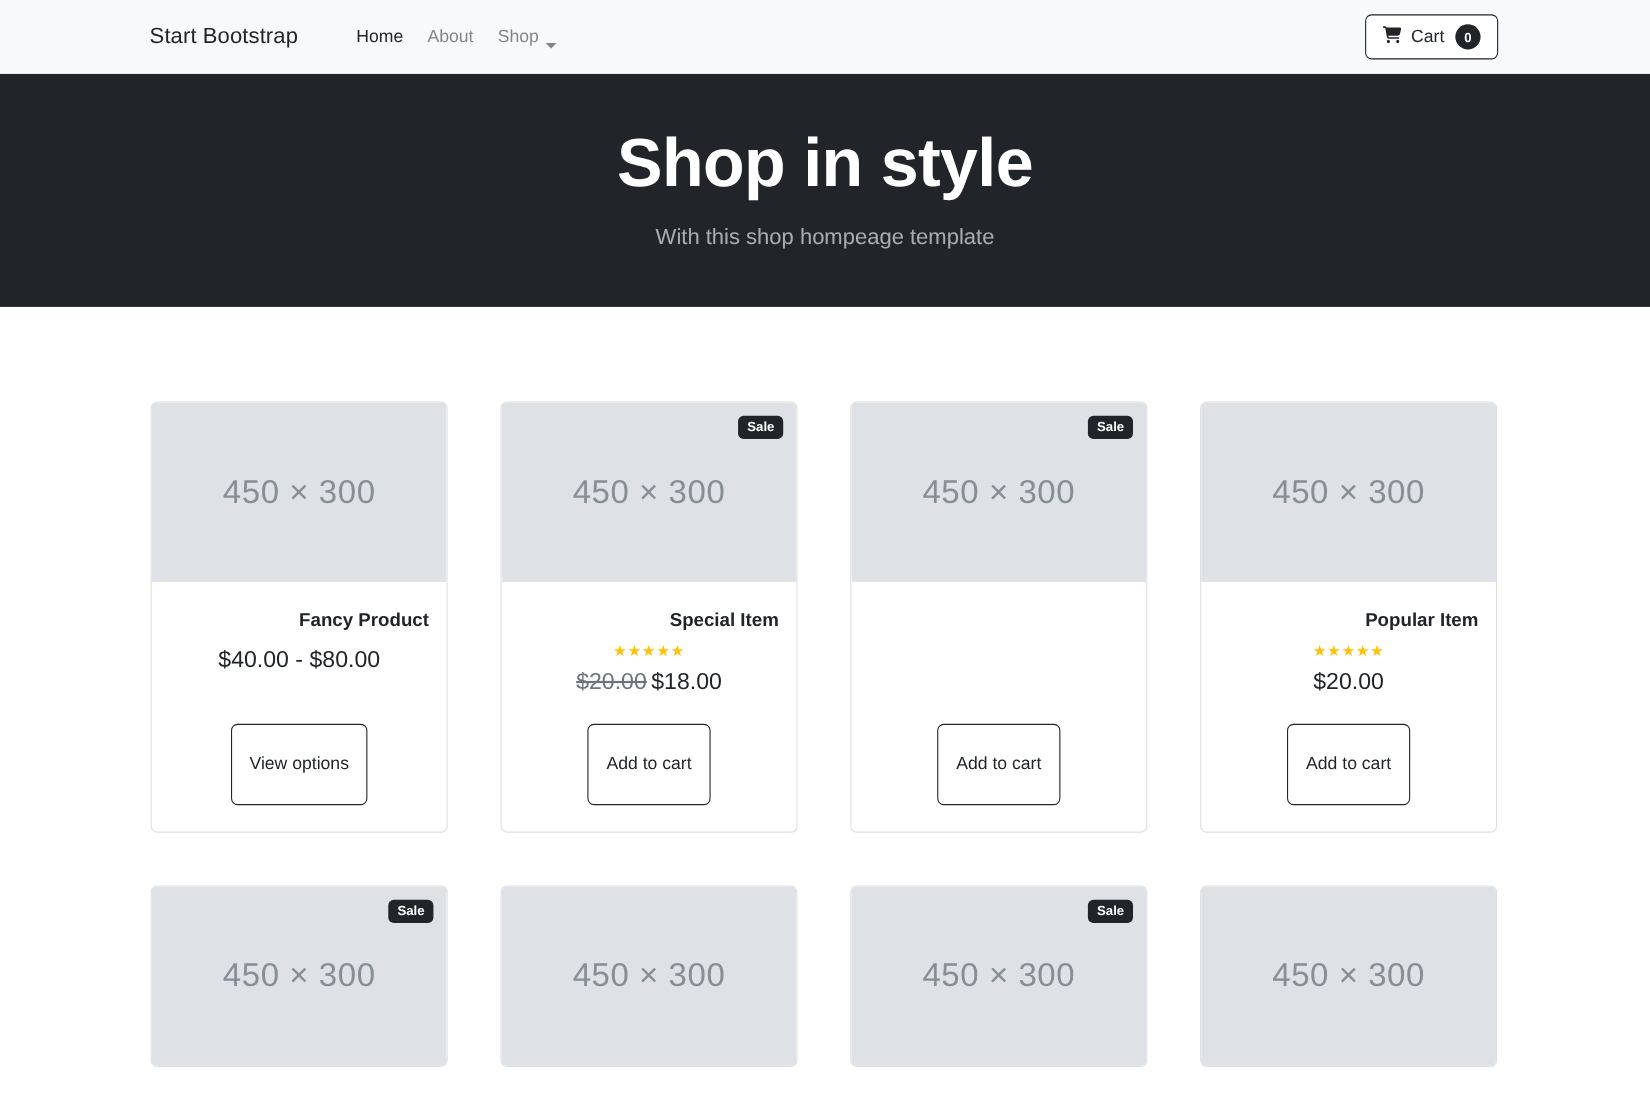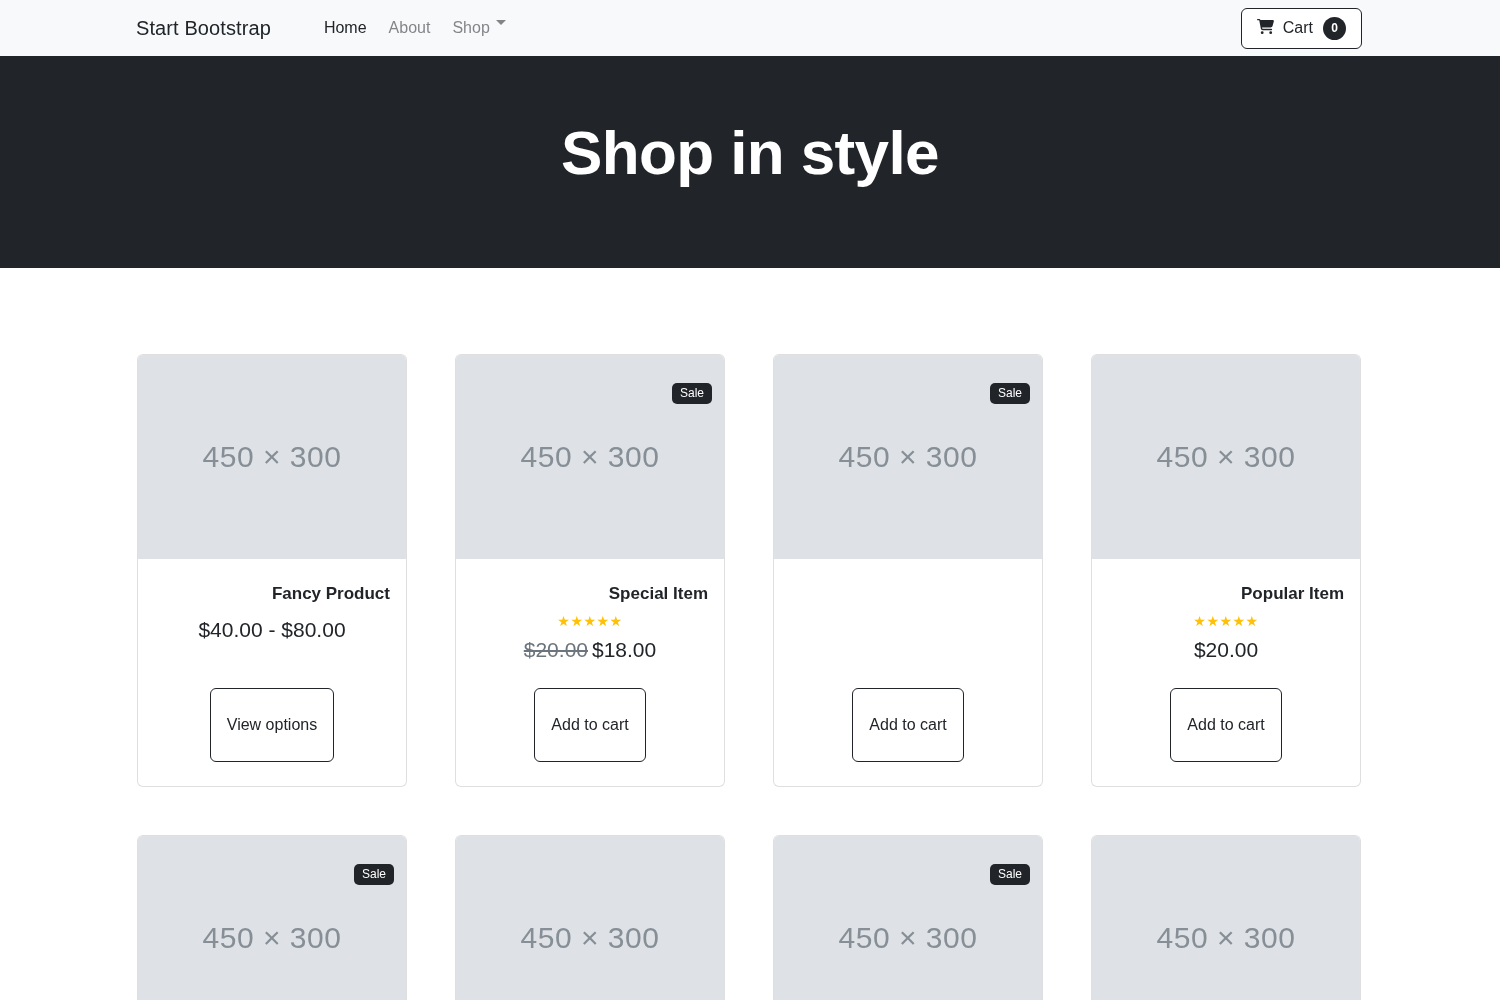--- a/index.html
+++ b/index.html
@@ -12,21 +12,21 @@
 
   body {
     font-family: "Liberation Sans", sans-serif;
     background: #ffffff;
     color: #212529;
     -webkit-font-smoothing: antialiased;
   }
 
   
   .navbar {
-    height: 56px;
+    height: 67px;
     background: #f8f9fa;
     display: flex;
     align-items: center;
     padding: 0 138px 0 136px;
     position: relative;
   }
 
   .brand {
     font-size: 20px;
     color: #212529;
@@ -41,21 +41,21 @@
     margin-left: 42px;
     list-style: none;
   }
 
   .nav-link {
     font-size: 16px;
     padding: 0 11px;
     color: rgba(33,37,41,0.55);
     white-space: nowrap;
     display: flex;
-    align-items: flex-start;
+    align-items: flex-end;
     gap: 5px;
   }
 
   .nav-link.active { color: #212529; }
 
   .caret {
     display: inline-block;
     width: 0; height: 0;
     border-left: 5px solid transparent;
     border-right: 5px solid transparent;
@@ -145,34 +145,34 @@
     border: 1px solid rgba(0,0,0,0.125);
     border-radius: 6px;
     overflow: hidden;
     position: relative;
     display: flex;
     flex-direction: column;
   }
 
   .sale-badge {
     position: absolute;
-    top: 28px;
+    top: 12px;
     right: 12px;
     background: #212529;
     color: #ffffff;
     font-size: 12px;
-    font-weight: normal;
+    font-weight: bold;
     border-radius: 5px;
     padding: 4px 8px;
     line-height: 1.1;
     z-index: 2;
   }
 
   .thumb {
-    height: 204px;
+    height: 163px;
     background: #dee2e6;
     display: flex;
     align-items: center;
     justify-content: center;
     color: #868e96;
     font-size: 30px;
     font-weight: normal;
     letter-spacing: 0.5px;
   }
 
@@ -257,20 +257,21 @@
         <path d="M0 24C0 10.7 10.7 0 24 0L69.5 0c22 0 41.5 12.8 50.6 32l411 0c26.3 0 45.5 25 38.6 50.4l-41 152.3c-8.5 31.4-37 53.3-69.5 53.3l-288.5 0 5.4 28.5c2.2 11.3 12.1 19.5 23.6 19.5L488 336c13.3 0 24 10.7 24 24s-10.7 24-24 24l-288.3 0c-34.6 0-64.3-24.6-70.7-58.5L77.4 54.5c-.7-3.8-4-6.5-7.9-6.5L24 48C10.7 48 0 37.3 0 24zM128 464a48 48 0 1 1 96 0 48 48 0 1 1 -96 0zm336-48a48 48 0 1 1 0 96 48 48 0 1 1 0-96z"></path>
       </svg>
     </span>
     <span>Cart</span>
     <span class="cart-badge">0</span>
   </button>
 </nav>
 
 <header class="hero">
   <h1>Shop in style</h1>
+  <p>With this shop hompeage template</p>
 </header>
 
 <section class="products">
   <div class="grid" id="product-grid">
       <div class="card">
         <div class="thumb">
           <span>450 × 300</span>
         </div>
         <div class="card-body">
           <div class="card-title">Fancy Product</div>

